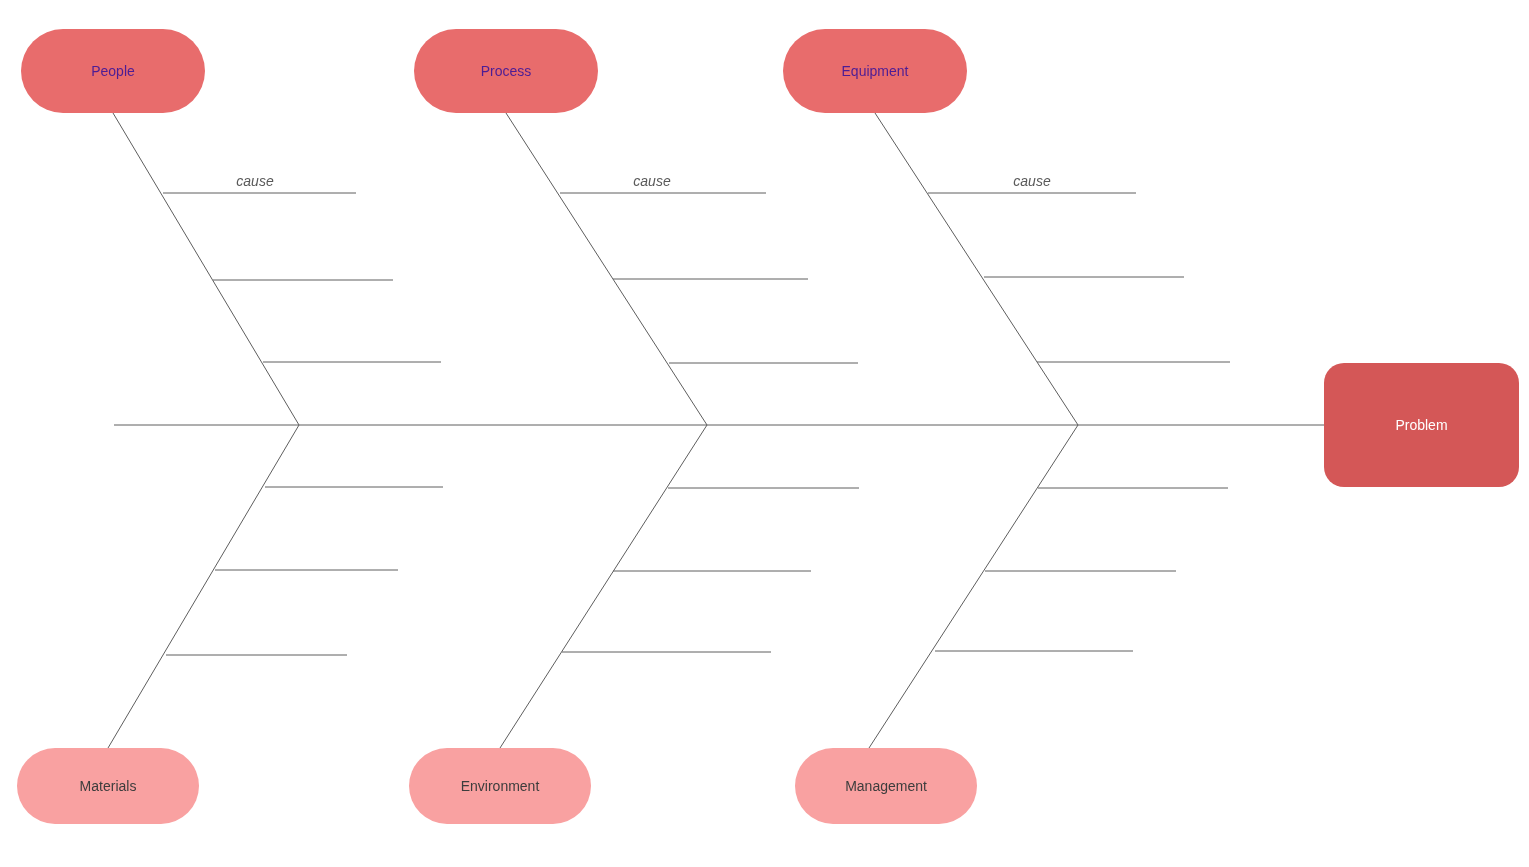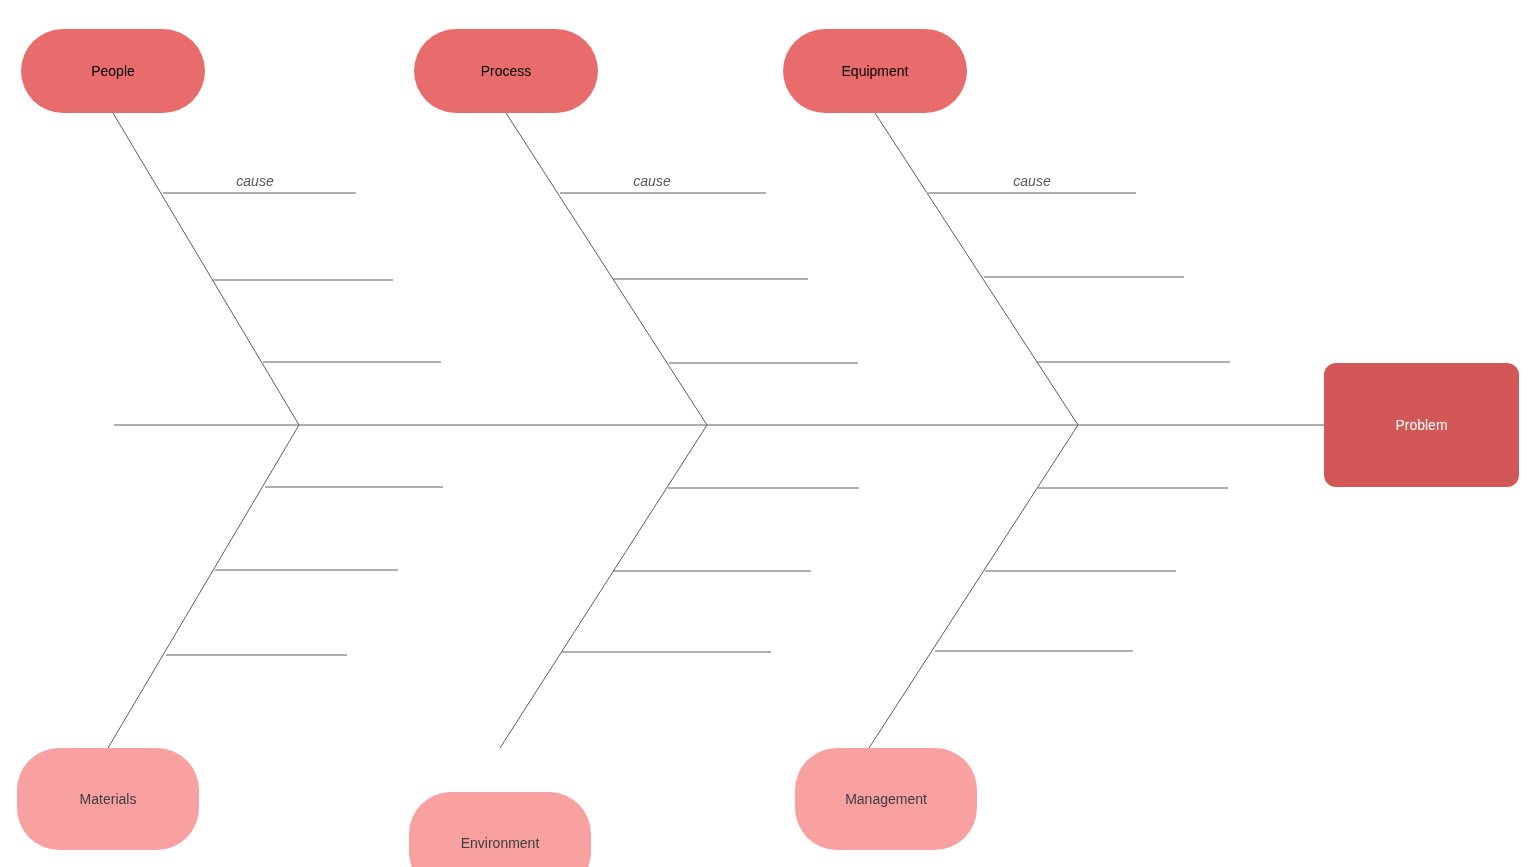--- a/index.html
+++ b/index.html
@@ -40,44 +40,44 @@
     box-sizing: border-box;
     font-size: 14px;
     text-align: center;
     cursor: default;
   }
   .pill-top {
     width: 184px;
     height: 84px;
     border-radius: 42px;
     background: #e86c6c;
-    color: #000000;
+    color: #4c1d95;
   }
   .pill-bottom {
     width: 182px;
-    height: 102px;
+    height: 76px;
     border-radius: 42px;
     background: #f9a1a1;
     color: #3d3d3d;
     text-align: right;
   }
   .problem-box {
     width: 195px;
     height: 124px;
-    border-radius: 12px;
+    border-radius: 20px;
     background: #d45757;
     color: #ffffff;
   }
   
   .pos-people    { left: 21px;   top: 29px; }
   .pos-process   { left: 414px;  top: 29px; }
   .pos-equipment { left: 783px;  top: 29px; }
   
   .pos-materials   { left: 17px;  top: 748px; }
-  .pos-environment { left: 409px; top: 748px; margin-top: 44px; }
+  .pos-environment { left: 409px; top: 748px; }
   .pos-management  { left: 795px; top: 748px; }
   
   .pos-problem { left: 1324px; top: 363px; }
 </style>
 </head>
 <body>
 
 <div class="canvas">
 
   <svg class="skeleton" viewBox="0 0 1529 867" xmlns="http://www.w3.org/2000/svg">

